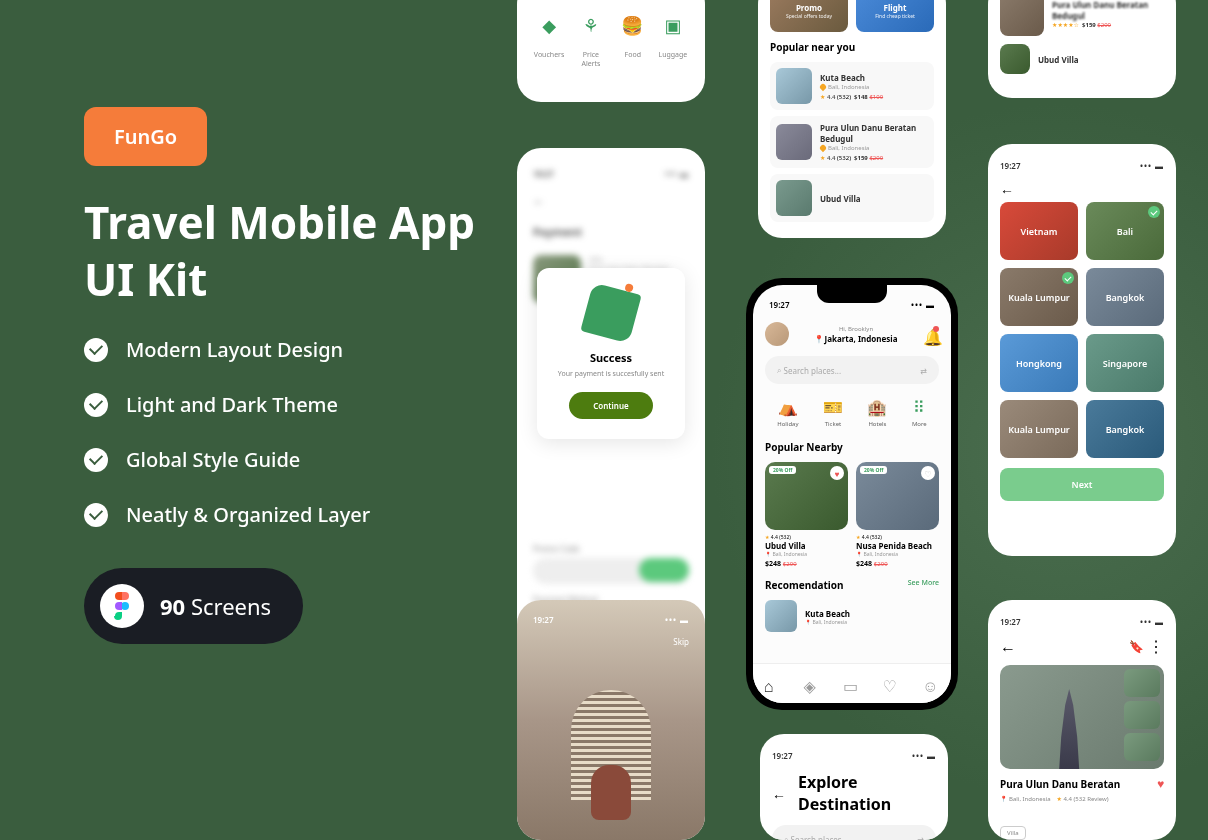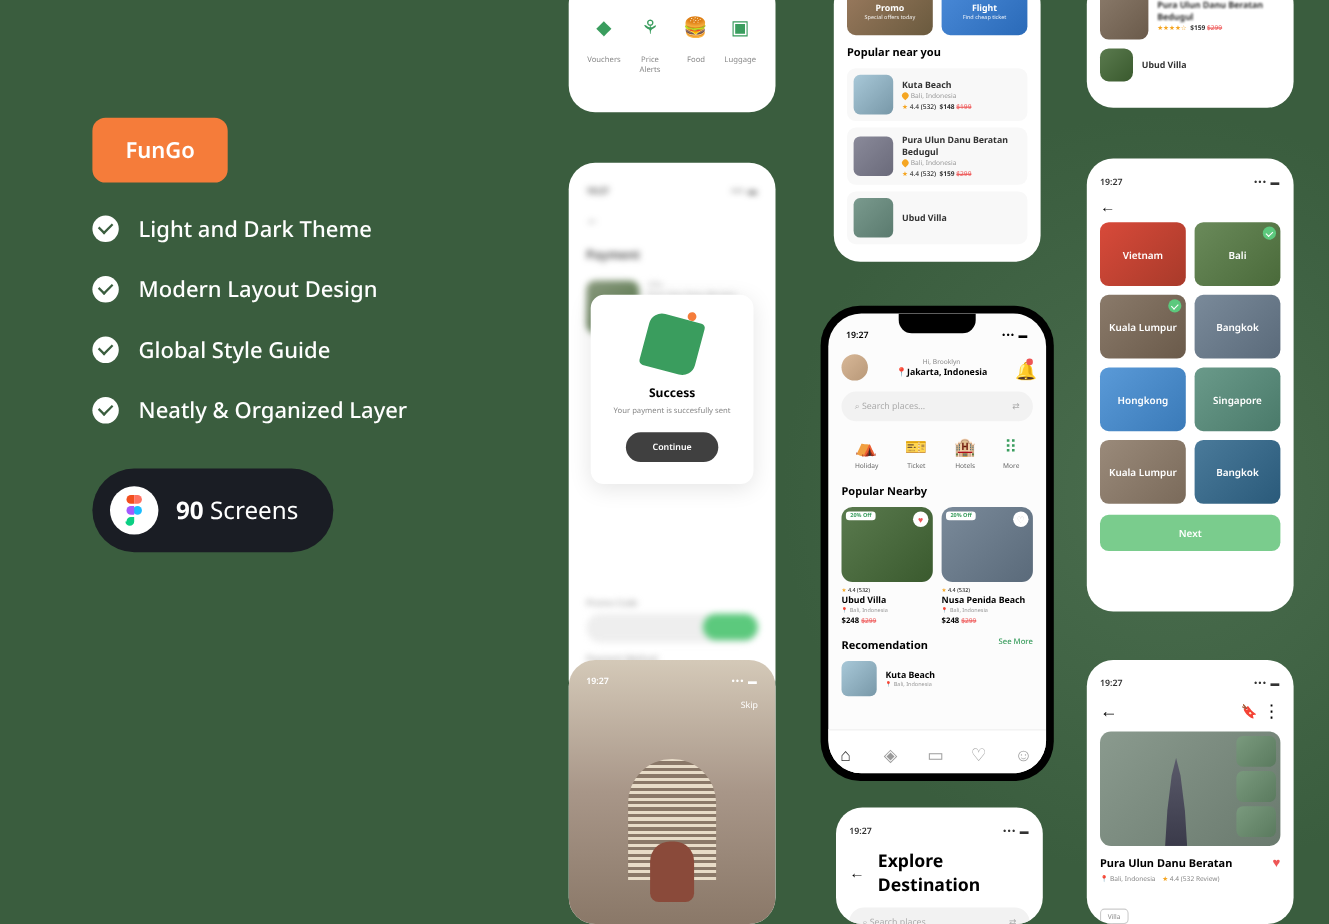--- a/index.html
+++ b/index.html
@@ -28,21 +28,21 @@
 .m3{left:517px;top:148px;width:188px;height:494px;position:relative;}
 .m3-blur{filter:blur(3px);padding:16px;color:#555;}
 .status-bar{display:flex;justify-content:space-between;font-size:8px;color:#333;font-weight:600;padding:4px 0;}
 .m3 .header{font-size:11px;font-weight:700;margin:16px 0;}
 .card-img{width:48px;height:48px;background:linear-gradient(135deg,#8a9a7e,#5a7a4e);border-radius:8px;float:left;margin-right:8px;}
 .modal{position:absolute;left:20px;right:20px;top:120px;background:#fff;border-radius:12px;padding:20px;text-align:center;box-shadow:0 4px 20px rgba(0,0,0,.1);}
 .modal-icon{width:50px;height:50px;margin:0 auto 12px;background:#3a9d5e;border-radius:12px 4px 12px 4px;transform:rotate(15deg);position:relative;}
 .modal-icon::before{content:'';position:absolute;width:8px;height:8px;border-radius:50%;background:#f57c3a;top:-8px;right:10px;}
 .modal-title{font-size:11px;font-weight:700;margin-bottom:4px;}
 .modal-sub{font-size:7px;color:#888;margin-bottom:14px;}
-.modal-btn{background:#404040;color:#fff;border:none;padding:8px 24px;border-radius:16px;font-size:8px;font-weight:600;}
+.modal-btn{background:#4d7c0f;color:#fff;border:none;padding:8px 24px;border-radius:16px;font-size:8px;font-weight:600;}
 .m3-bottom{position:absolute;bottom:16px;left:16px;right:16px;filter:blur(3px);}
 .green-btn{background:#5cc97d;height:24px;width:50px;border-radius:14px;float:right;}
 
 .m4{left:517px;top:600px;width:188px;height:240px;}
 .m4-img{width:100%;height:100%;background:linear-gradient(180deg,#d4c9b8 0%,#a89688 50%,#8a7868 100%);position:relative;}
 .m4-img .status-bar{position:absolute;top:10px;left:16px;right:16px;color:#fff;}
 .m4-img .skip{position:absolute;top:36px;right:16px;font-size:8px;color:#fff;}
 .person{position:absolute;bottom:0;left:50%;transform:translateX(-50%);width:90px;height:150px;}
 .person-body{width:80px;height:110px;background:repeating-linear-gradient(0deg,#e8dcc8 0px,#e8dcc8 3px,#8a7868 3px,#8a7868 6px);border-radius:40px 40px 0 0;margin:0 auto;}
 .backpack{position:absolute;bottom:20px;left:50%;transform:translateX(-50%);width:40px;height:55px;background:#8a4a3a;border-radius:18px 18px 8px 8px;}
@@ -158,28 +158,29 @@
 .facility-head .all{color:#3a9d5e;font-weight:500;font-size:6px;}
 .sig{font-size:8px;letter-spacing:1px;}
 </style>
 </head>
 <body>
 
 <div class="bg-circle"></div>
 
 <div class="left">
   <div class="badge">FunGo</div>
+  <div class="title">Travel Mobile App UI Kit</div>
   <div class="features">
     <div class="feature">
         <div class="check"></div>
-        <div class="feature-text">Light and Dark Theme</div>
+        <div class="feature-text">Modern Layout Design</div>
       </div>
     <div class="feature">
         <div class="check"></div>
-        <div class="feature-text">Modern Layout Design</div>
+        <div class="feature-text">Light and Dark Theme</div>
       </div>
     <div class="feature">
         <div class="check"></div>
         <div class="feature-text">Global Style Guide</div>
       </div>
     <div class="feature">
         <div class="check"></div>
         <div class="feature-text">Neatly &amp; Organized Layer</div>
       </div>
   </div>

